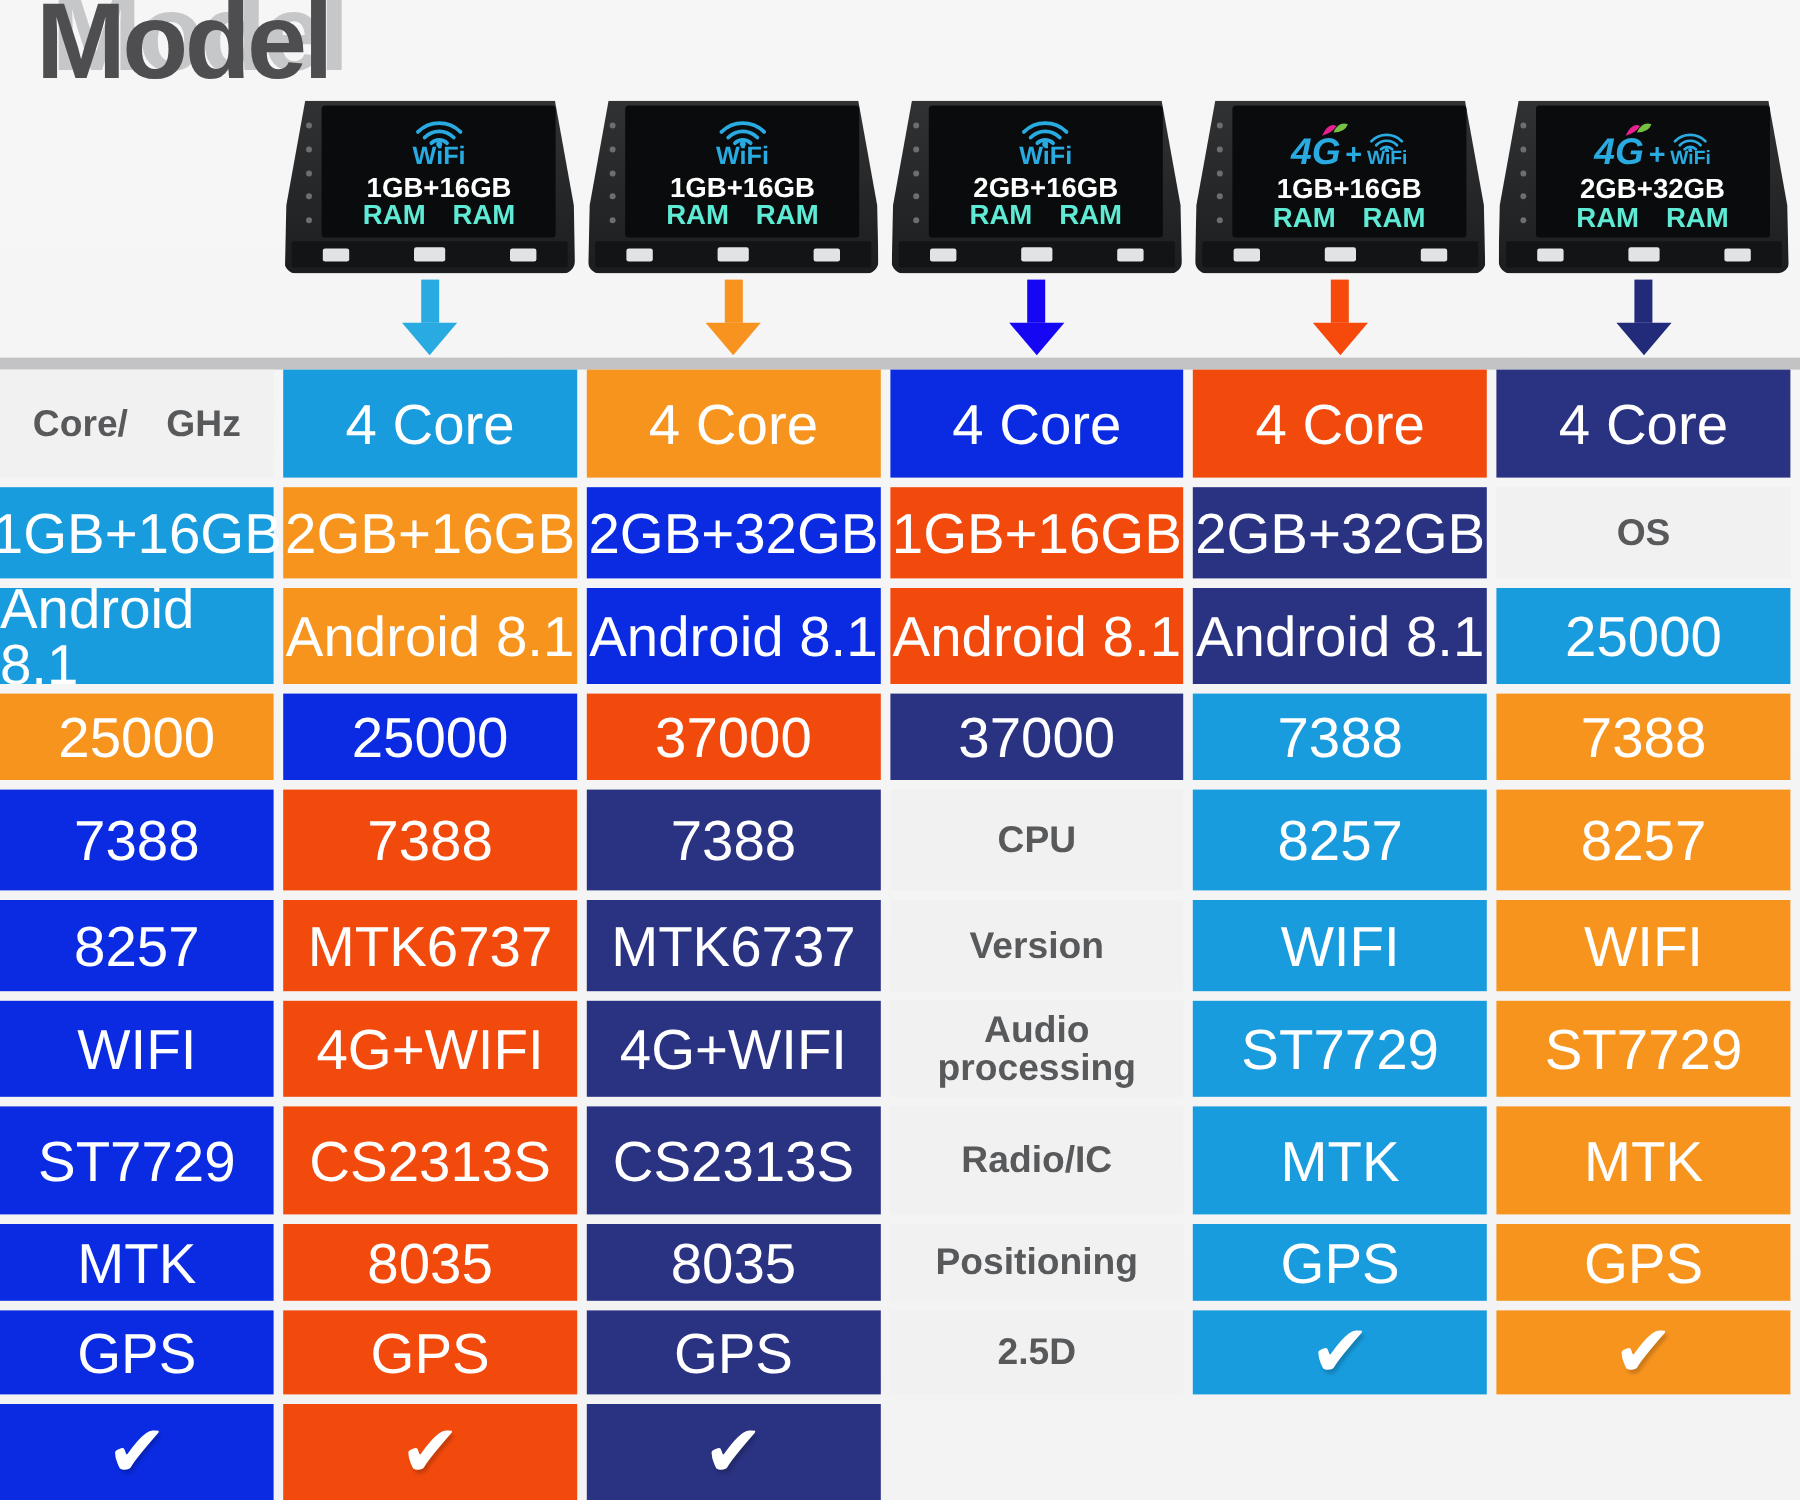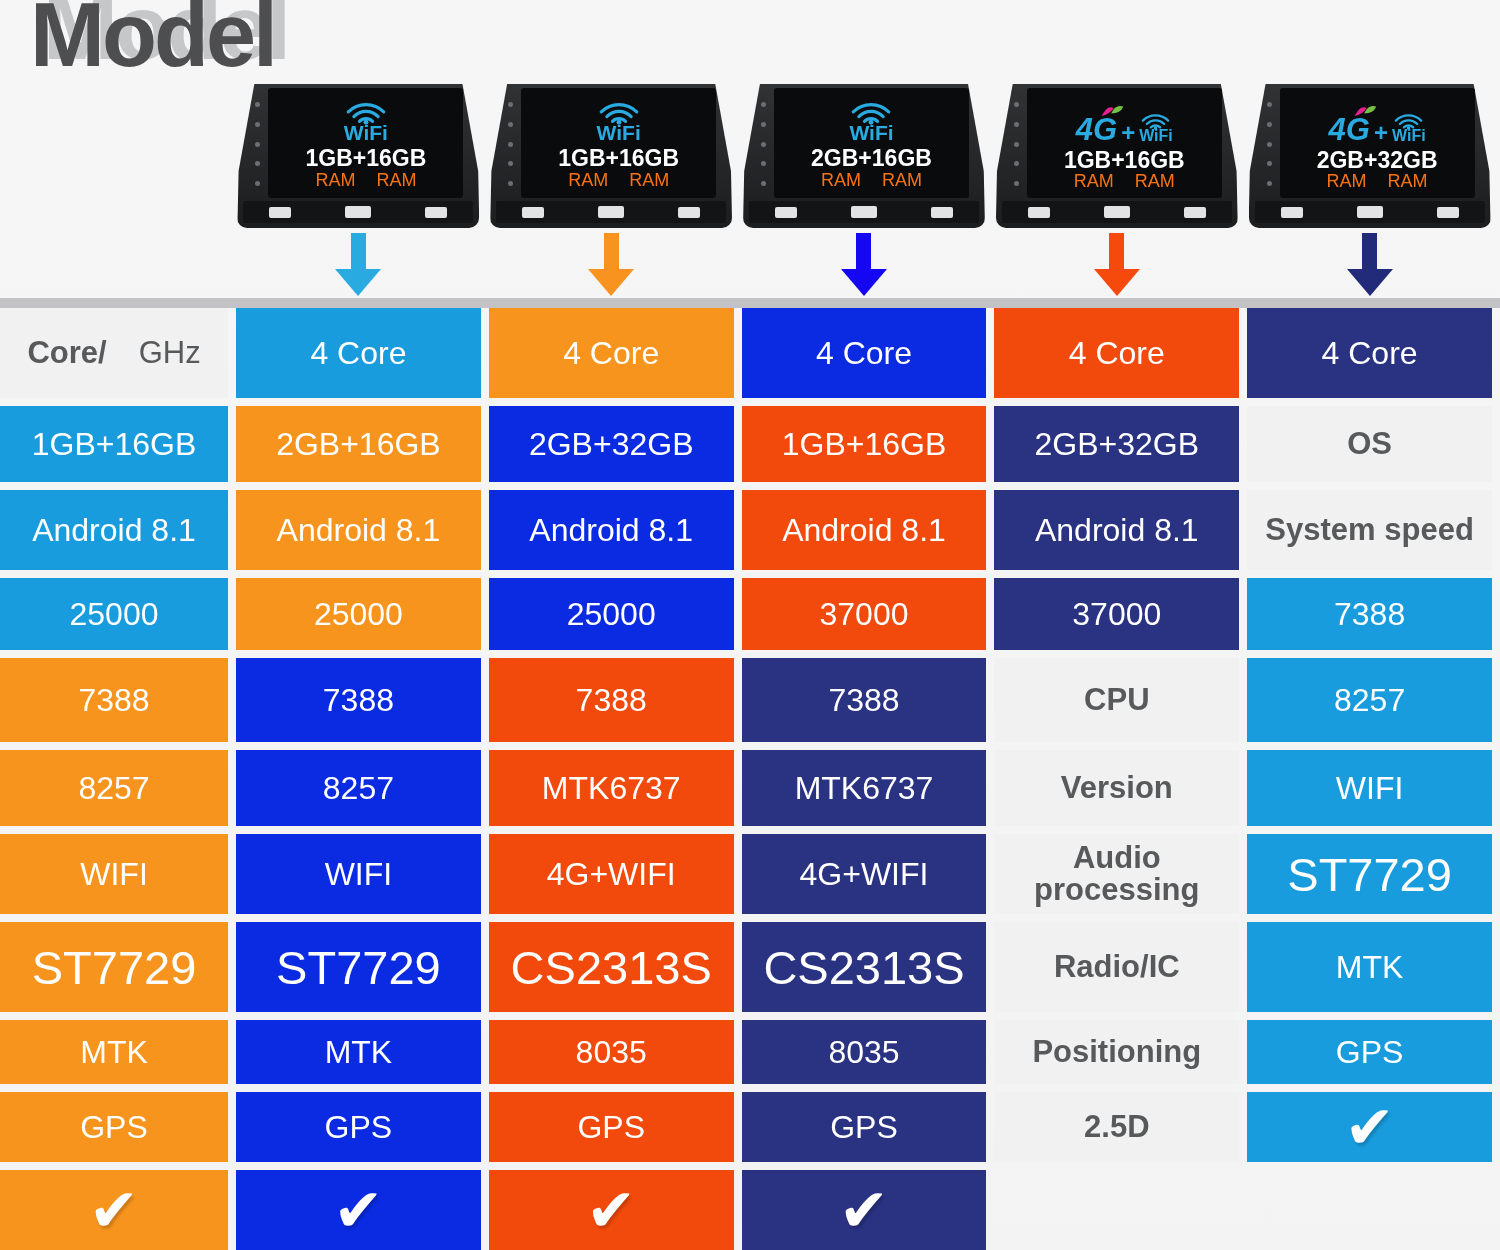--- a/index.html
+++ b/index.html
@@ -50,21 +50,21 @@
   }
   .device .base i{width:22px;height:11px;background:#e2e3e4;border-radius:2px;display:block;}
   .device .base i.mid{width:26px;height:12px;}
   .arcs{width:46px;height:28px;}
   .arcs.sm{width:33px;height:20px;}
   .arcs path{stroke:var(--wifi-blue);stroke-width:3.4;fill:none;stroke-linecap:round;}
   .arcs circle{fill:var(--wifi-blue);}
   .wifi-word{color:var(--wifi-blue);font-size:21px;font-weight:bold;margin-top:-4px;}
   .wifi-word.sm{font-size:16px;margin-top:-3px;}
   .line1{color:#fff;font-size:23px;font-weight:bold;line-height:1.08;margin-top:1px;}
-  .line2{color:#f97316;font-size:18px;font-weight:normal;line-height:1.0;word-spacing:16px;}
+  .line2{color:#5eead4;font-size:23px;font-weight:bold;line-height:1.0;word-spacing:16px;}
   .fourg-row{display:flex;align-items:flex-end;gap:4px;margin-bottom:2px;margin-top:14px;}
   .fourg{position:relative;color:var(--wifi-blue);font-size:31px;font-weight:bold;font-style:italic;line-height:1;}
   .leaf{position:absolute;top:-12px;right:-8px;width:26px;height:16px;}
   .plus{color:var(--wifi-blue);font-weight:bold;font-size:24px;line-height:1;}
   .wifi-mini{display:flex;flex-direction:column;align-items:center;}
   
   .arrow{width:46px;}
   .arrow .shaft{width:15px;height:36px;background:var(--c);margin:0 auto;}
   .arrow .head{width:0;height:0;border-left:23px solid transparent;border-right:23px solid transparent;border-top:27px solid var(--c);}
   
@@ -74,25 +74,25 @@
     display:grid;
     grid-template-columns:228px repeat(5,1fr);
     grid-template-rows:90px 76px 80px 72px 84px 76px 80px 90px 64px 70px 80px;
     gap:8px;padding-right:8px;box-sizing:border-box;
   }
   .label-cell{
     background:var(--label-bg);color:var(--label-text);
     display:flex;align-items:center;justify-content:center;
     font-size:31px;font-weight:bold;text-align:center;line-height:1.02;
   }
-  .label-cell .ll{font-weight:400;margin-left:32px;}
+  .label-cell .ll{font-weight:700;margin-left:32px;}
   .label-cell .stack{display:flex;flex-direction:column;}
   .value-cell{
     color:#fff;display:flex;align-items:center;justify-content:center;
-    font-size:32px;line-height:1;
+    font-size:47px;line-height:1;
   }
   .value-cell.large{font-size:47px;}
   .value-cell.check{font-size:60px;font-family:"DejaVu Sans",sans-serif;text-shadow:2px 3px 3px rgba(0,0,0,.18);}
 </style>
 </head>
 <body>
 
 <div class="canvas">
   <div class="title">Model</div>
 
@@ -344,23 +344,20 @@
         </div>
         <div class="value-cell" style="background: rgb(10, 43, 226);">
           <span>Android 8.1</span>
         </div>
         <div class="value-cell" style="background: rgb(242, 74, 13);">
           <span>Android 8.1</span>
         </div>
         <div class="value-cell" style="background: rgb(42, 50, 130);">
           <span>Android 8.1</span>
         </div>
-        <div class="label-cell">
-          <span>System speed</span>
-        </div>
         <div class="value-cell" style="background: rgb(24, 156, 221);">
           <span>25000</span>
         </div>
         <div class="value-cell" style="background: rgb(247, 148, 30);">
           <span>25000</span>
         </div>
         <div class="value-cell" style="background: rgb(10, 43, 226);">
           <span>25000</span>
         </div>
         <div class="value-cell" style="background: rgb(242, 74, 13);">

